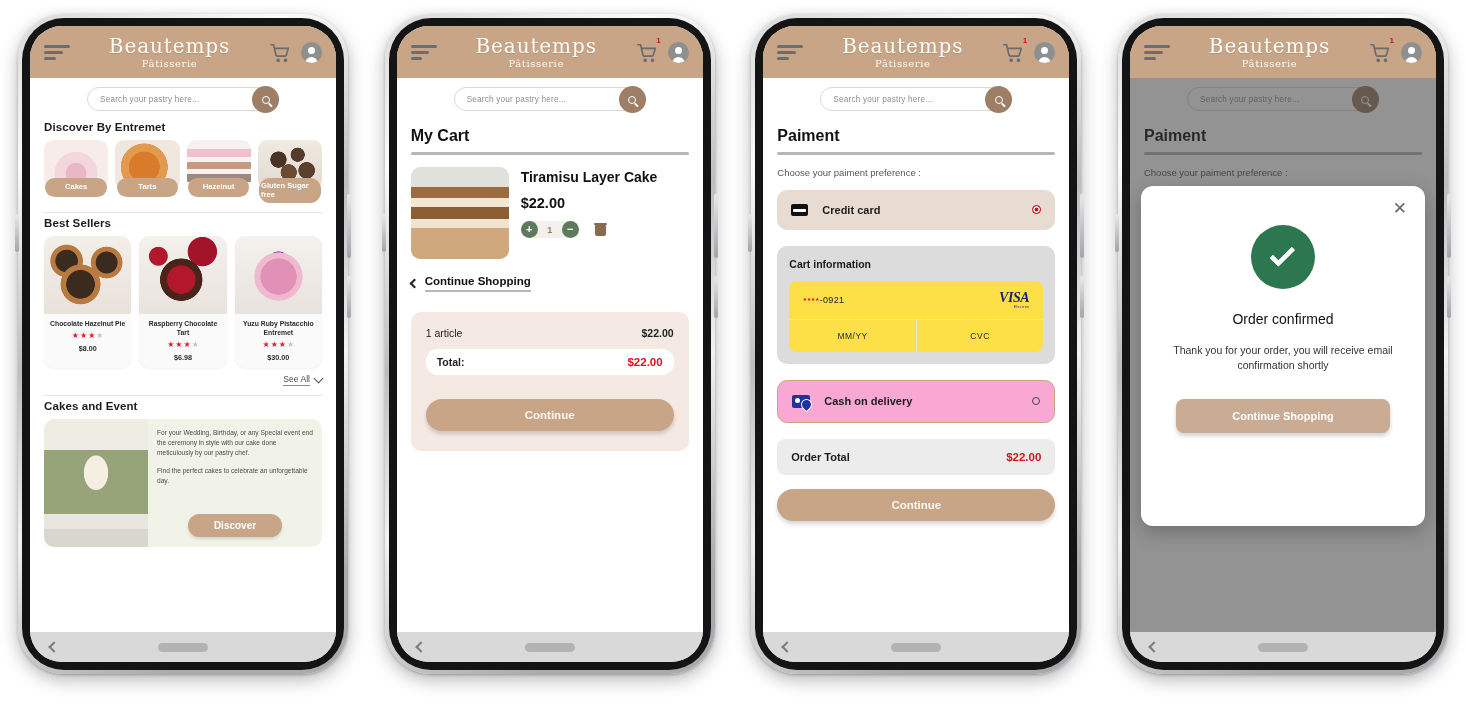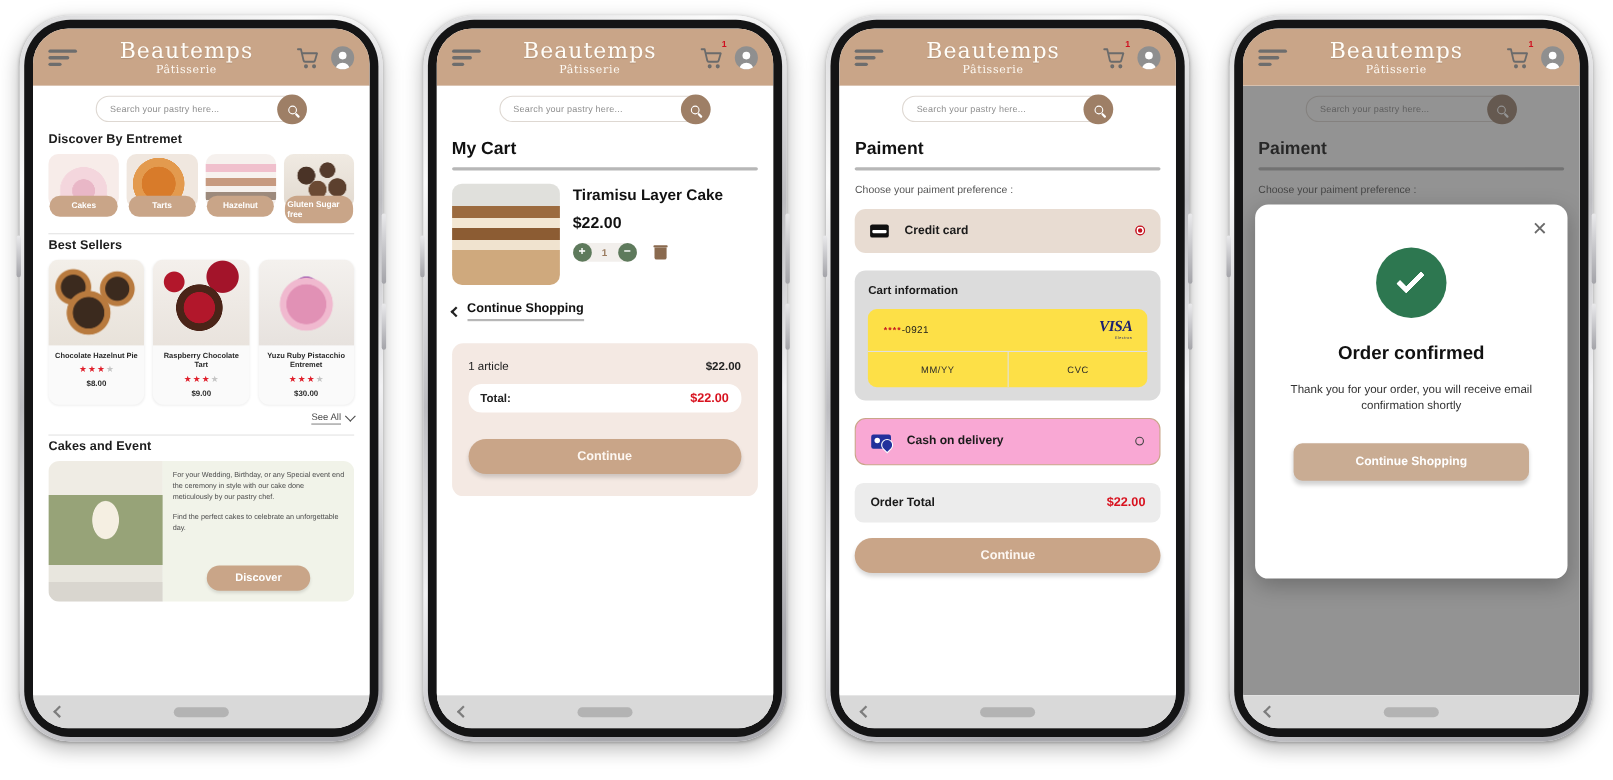--- a/index.html
+++ b/index.html
@@ -341,21 +341,21 @@
     background: #237a4d;
     display: flex; align-items: center; justify-content: center;
     margin-top: 8px;
   }
   .check-mark {
     width: 24px; height: 13px;
     border-left: 5px solid #fff; border-bottom: 5px solid #fff;
     transform: rotate(-45deg) translate(2px,-3px);
     border-radius: 1px;
   }
-  .modal-title { font-size: 17px; font-weight: 700; color: #111; margin-top: 22px; }
+  .modal-title { font-size: 14px; font-weight: 400; color: #111; margin-top: 22px; }
   .modal-msg { font-size: 10.5px; color: #333; text-align: center; line-height: 1.45; margin-top: 16px; }
   .modal-btn {
     margin-top: 26px; width: 86%;
     background: #cdab8e; color: #fff;
     font-size: 11px; font-weight: 700;
     border: none; border-radius: 8px;
     padding: 11px 0; cursor: pointer;
     box-shadow: 0 3px 4px rgba(0,0,0,.18);
   }
 
@@ -458,21 +458,21 @@
             </div>
             <div class="bs-card">
               <div class="bs-img img-rasp"></div>
               <div class="bs-name">Raspberry Chocolate Tart</div>
               <div class="stars">
                 <span class="s-on">★</span>
                   <span class="s-on">★</span>
                   <span class="s-on">★</span>
                   <span class="s-off">★</span>
               </div>
-              <div class="bs-price">$9.00</div>
+              <div class="bs-price">$6.98</div>
             </div>
             <div class="bs-card">
               <div class="bs-img img-yuzu"></div>
               <div class="bs-name">Yuzu Ruby Pistacchio Entremet</div>
               <div class="stars">
                 <span class="s-on">★</span>
                   <span class="s-on">★</span>
                   <span class="s-on">★</span>
                   <span class="s-off">★</span>
               </div>

